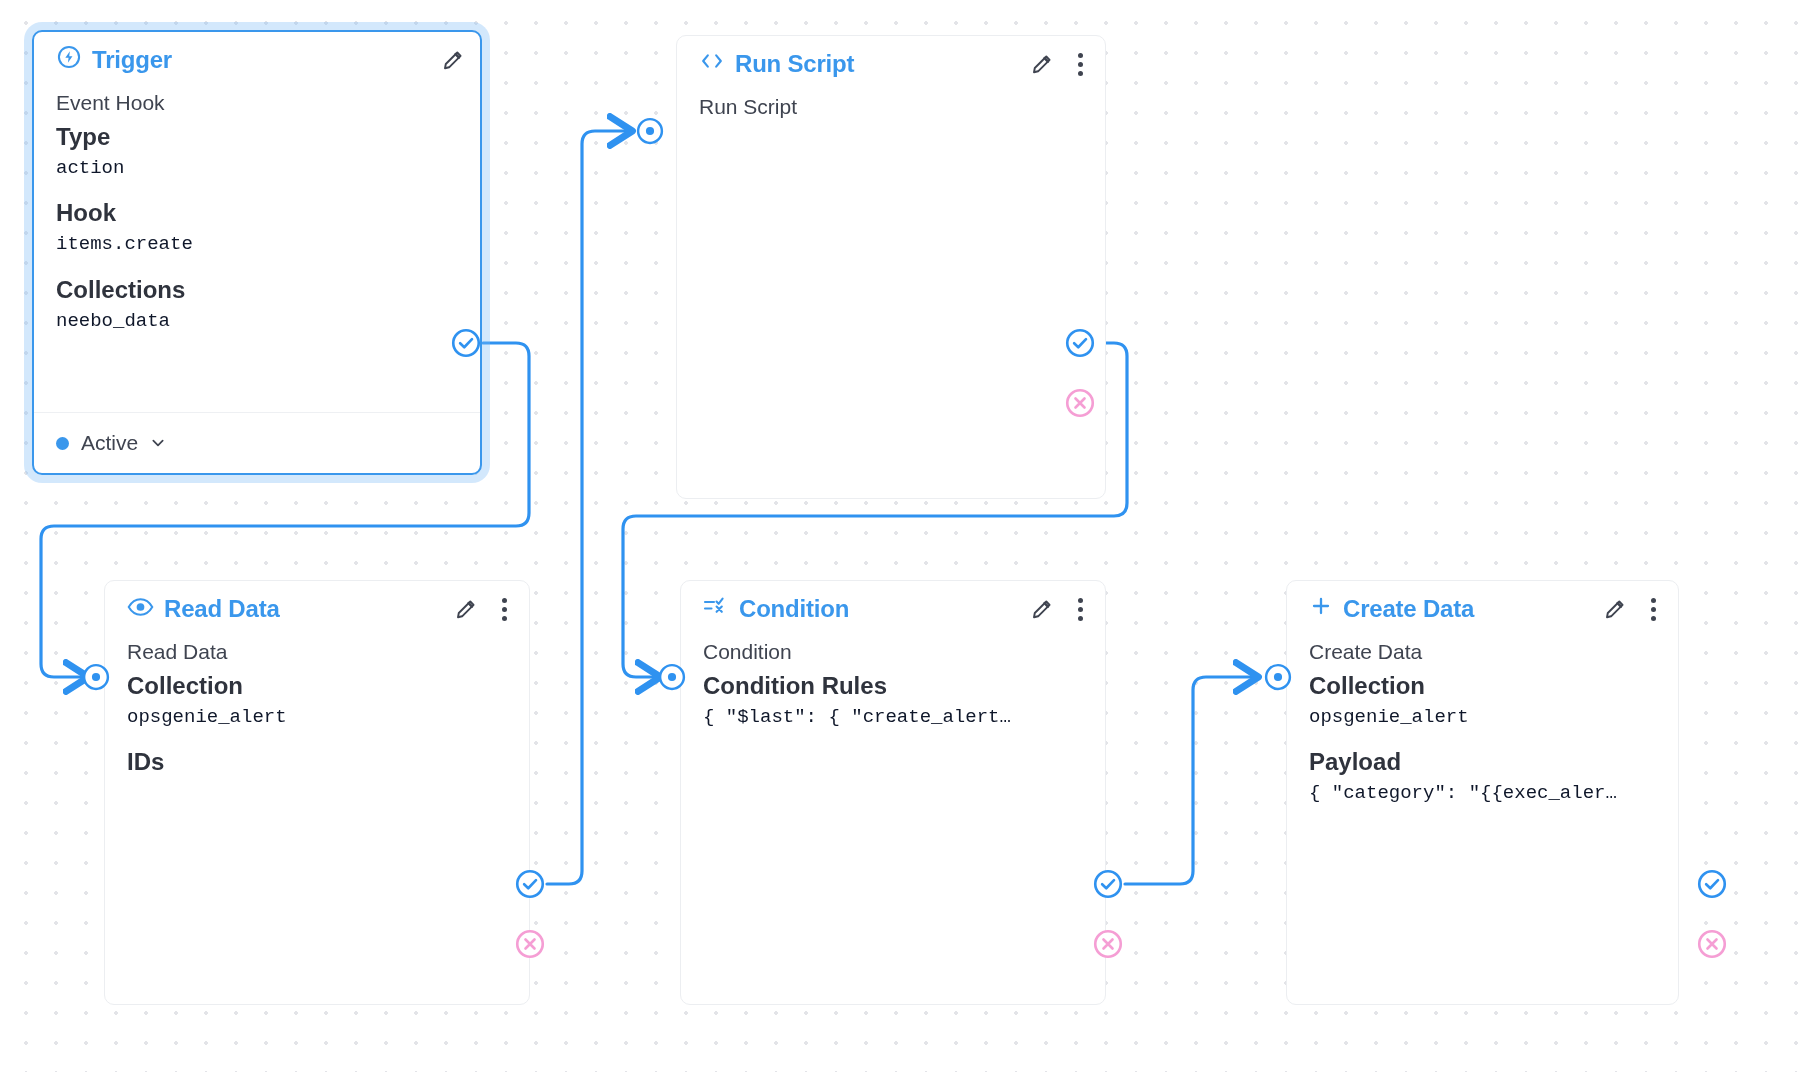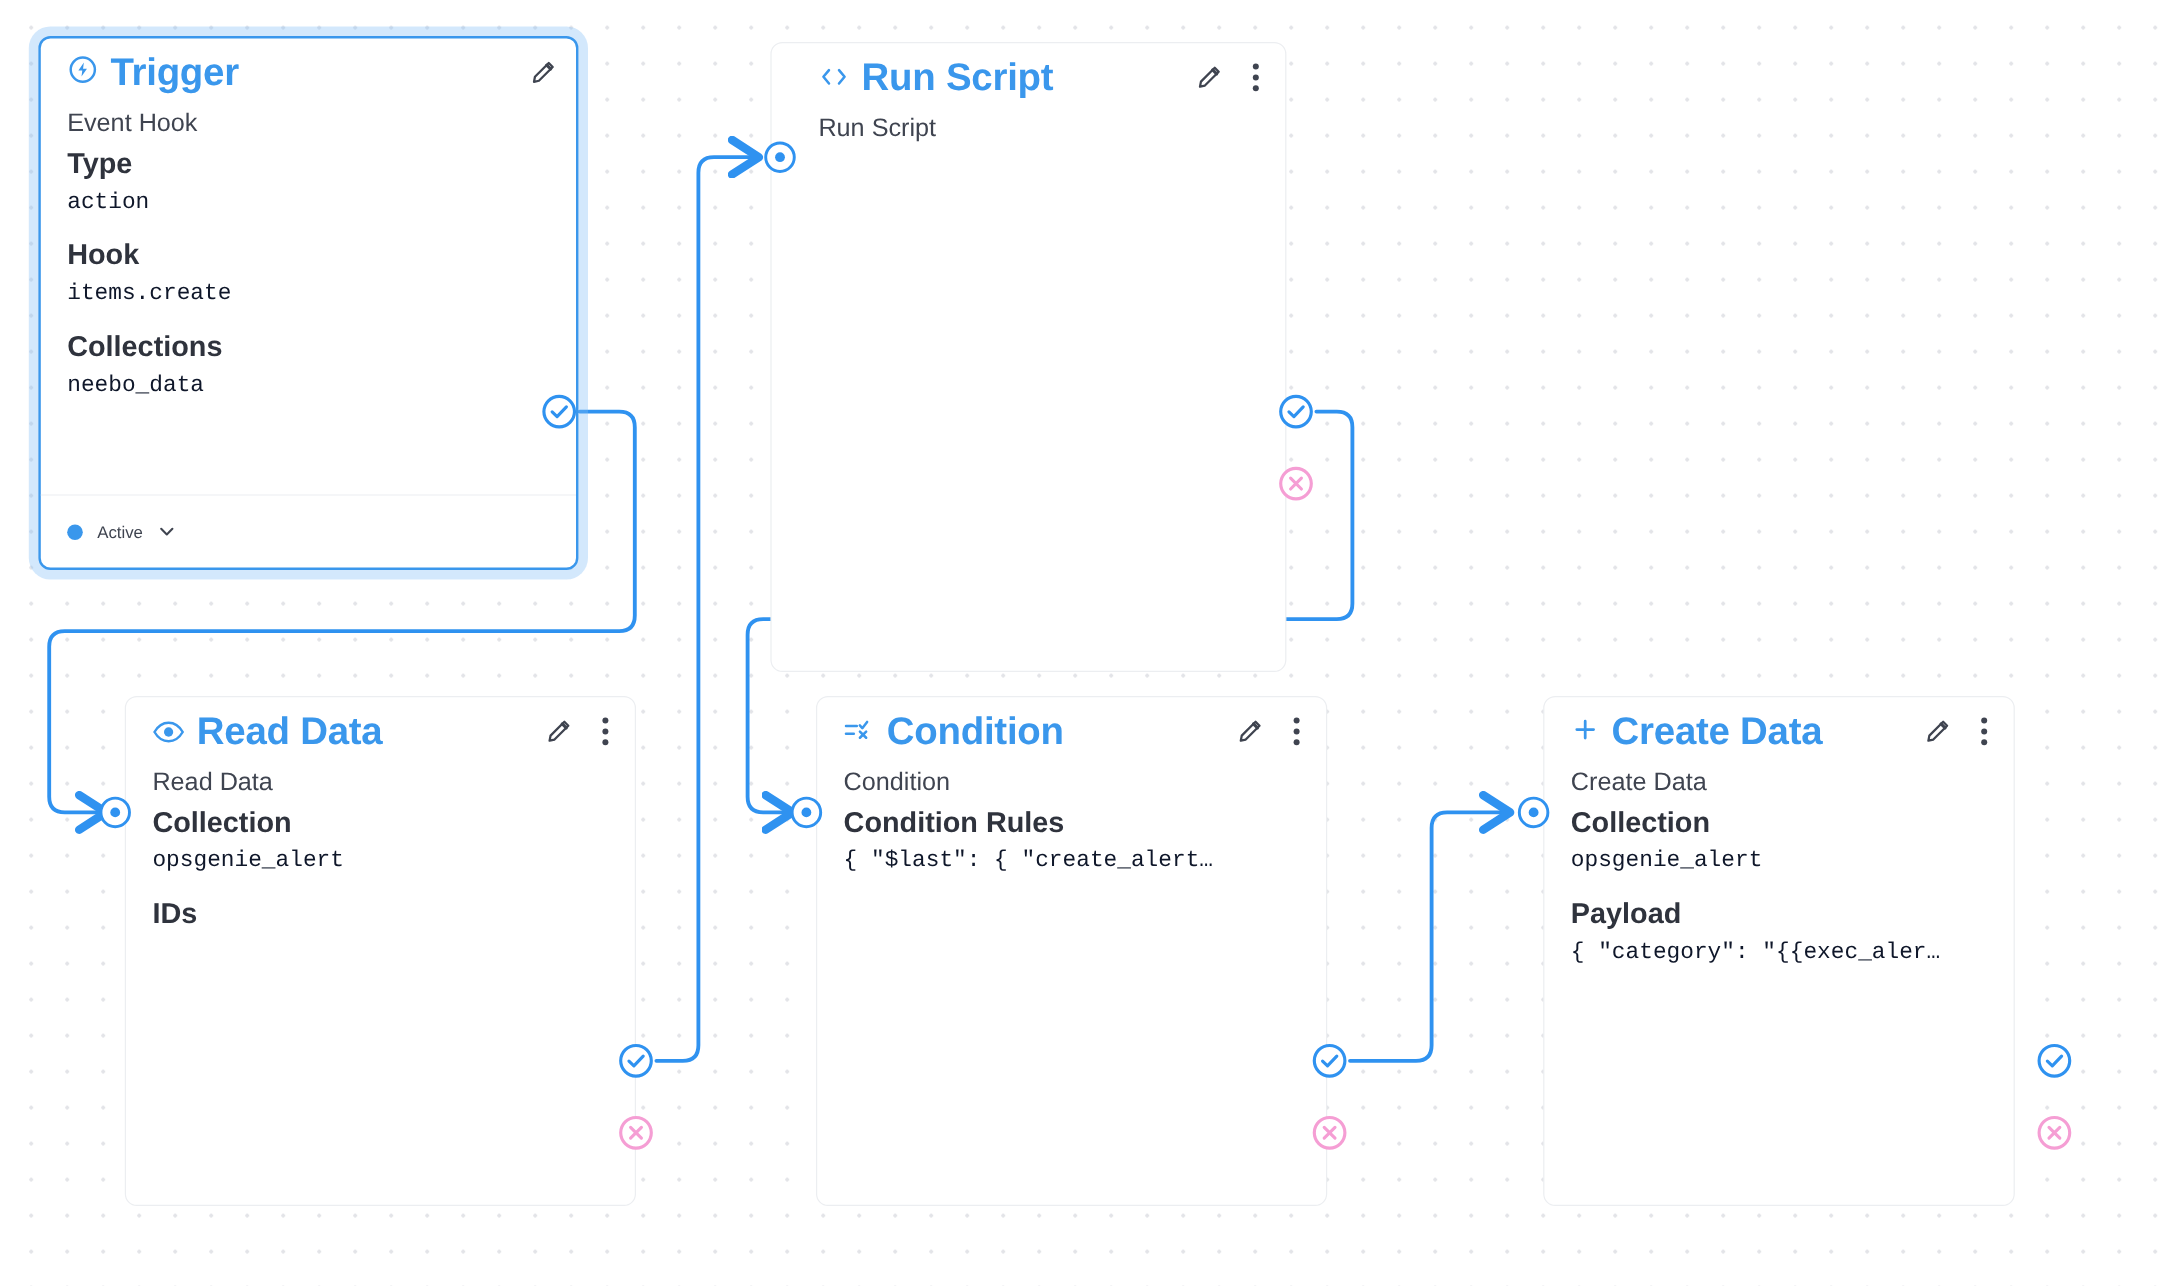--- a/index.html
+++ b/index.html
@@ -36,21 +36,21 @@
   .panel-head {
     position: relative;
     display: flex;
     align-items: center;
     height: 56px;
     padding: 0 14px 0 22px;
   }
   .panel-title {
     display: flex; align-items: center; gap: 10px;
     color: #3a97ec;
-    font-size: 32px;
+    font-size: 24px;
     font-weight: bold;
     letter-spacing: -0.2px;
     white-space: nowrap;
   }
   .head-actions {
     position: absolute; right: 14px; top: 50%;
     transform: translateY(-50%);
     display: flex; align-items: center; gap: 14px;
   }
   .ico-btn { width: 26px; height: 26px; display: flex; align-items: center; justify-content: center; cursor: pointer; }
@@ -75,21 +75,21 @@
   
   .trigger-foot {
     position: absolute; left: 0; right: 0; bottom: 0;
     height: 60px;
     border-top: 1px solid #eef0f3;
     display: flex; align-items: center;
     padding: 0 22px;
     gap: 12px;
   }
   .status-dot { width: 13px; height: 13px; border-radius: 50%; background: #3a97ec; flex: none; }
-  .status-text { font-size: 14px; color: #3f4450; }
+  .status-text { font-size: 21px; color: #3f4450; }
   .chev { width: 16px; height: 16px; flex: none; }
 
   
   .port { position: absolute; width: 30px; height: 30px; cursor: pointer; }
   .port svg { display: block; }
   .port-in { position: absolute; width: 28px; height: 28px; cursor: pointer; }
 </style>
 </head>
 <body>
 
@@ -157,21 +157,21 @@
     </div>
   </div>
 
   <div class="port" style="left:451px; top:328px;">
     <svg width="30" height="30" viewBox="0 0 24 24">
       <circle cx="12" cy="12" r="10.2" fill="#ffffff" stroke="#2f92f0" stroke-width="2.1"></circle>
       <path d="M7.3 12.2 L10.6 15.4 L16.8 8.9" fill="none" stroke="#2f92f0" stroke-width="2.1" stroke-linecap="round" stroke-linejoin="round"></path>
     </svg>
   </div>
 
-  <div class="panel" style="left:642px; top:35px; width:430px; height:525px;padding-left:17px;">
+  <div class="panel" style="left:676px; top:35px; width:430px; height:464px;">
     <div class="panel-head">
       <div class="panel-title">
         <span>
           <svg width="26" height="22" viewBox="0 0 28 22" fill="none" stroke="#3a97ec" stroke-width="2.3" stroke-linecap="round" stroke-linejoin="round">
             <path d="M9.5 5 L4.5 11 L9.5 17"></path>
             <path d="M18.5 5 L23.5 11 L18.5 17"></path>
           </svg>
         </span>
         <span>Run Script</span>
       </div>

